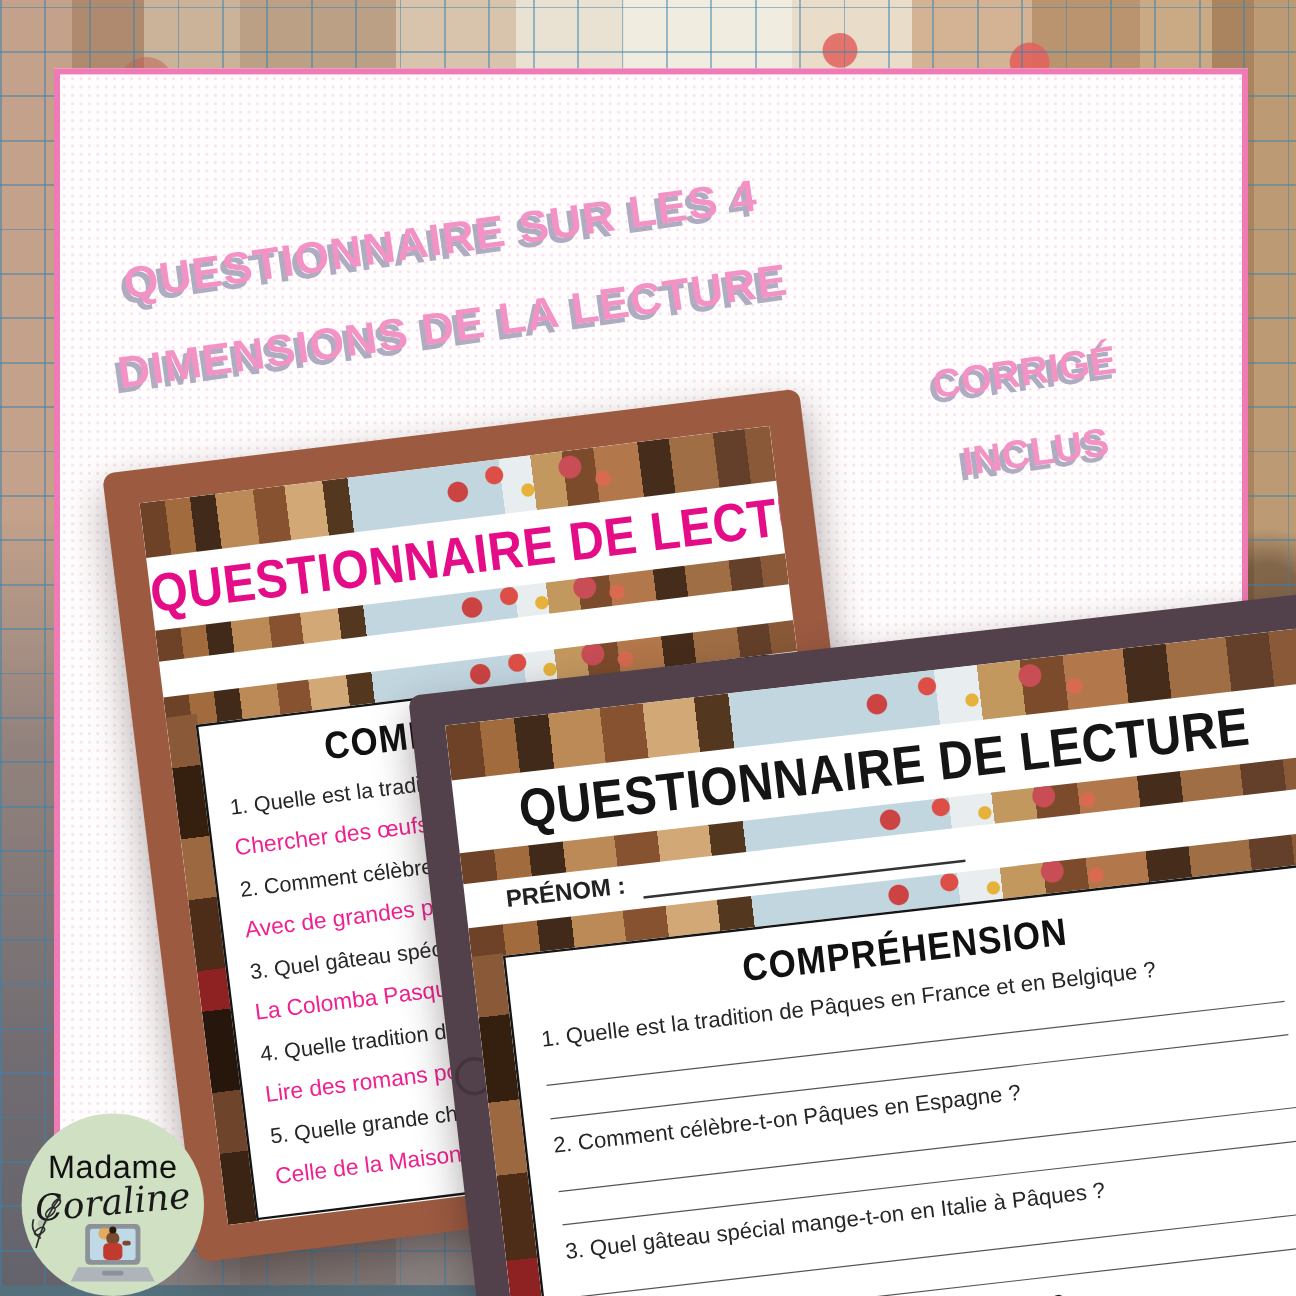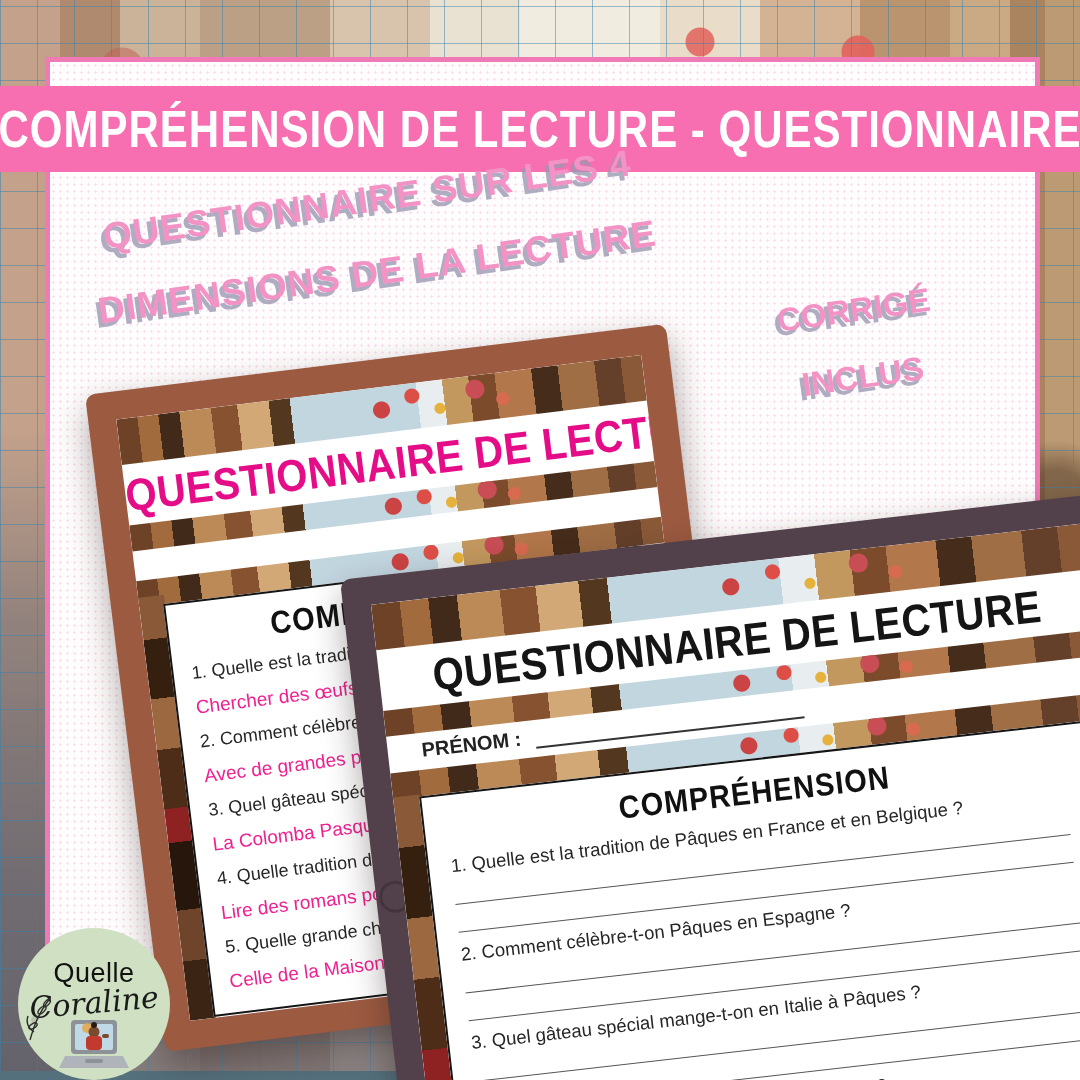--- a/index.html
+++ b/index.html
@@ -108,23 +108,20 @@
 
 <div class="canvas">
 
   <div class="bg-photo"></div>
   <div class="bg-left-dark"></div>
   <div class="bg-grid"></div>
   <div class="bg-bottom-strip"></div>
 
   <div class="card"></div>
 
-  <div class="banner">
-    <span>COMPRÉHENSION DE LECTURE - QUESTIONNAIRE</span>
-  </div>
 
   <div class="subtitle">
     <div>QUESTIONNAIRE SUR LES 4</div>
     <div>DIMENSIONS DE LA LECTURE</div>
   </div>
 
   <div class="badge">
     <div>CORRIGÉ</div>
     <div>INCLUS</div>
   </div>
@@ -186,21 +183,21 @@
         <div class="aline"></div>
         <div class="aline"></div>
         <div class="q">4. Quelle tradition de Pâques existe en Norvège ?</div>
         <div class="aline"></div>
 
       </div>
     </div>
   </div>
 
   <div class="logo">
-    <div class="logo-l1">Quelle</div>
+    <div class="logo-l1">Madame</div>
     <div class="logo-l2">Coraline</div>
     <svg class="leaf-svg" width="34" height="56" viewBox="0 0 34 56">
       <g fill="none" stroke="#2e2e2e" stroke-width="1.4">
         <path d="M6 52 C 10 38, 14 26, 26 10"></path>
         <path d="M10 44 C 4 40, 2 34, 4 28"></path>
         <ellipse cx="12" cy="30" rx="5" ry="2.5" transform="rotate(-40 12 30)" fill="#2e2e2e" opacity=".15"></ellipse>
         <ellipse cx="18" cy="22" rx="5" ry="2.4" transform="rotate(-45 18 22)"></ellipse>
         <ellipse cx="23" cy="15" rx="4.4" ry="2.2" transform="rotate(-50 23 15)"></ellipse>
         <ellipse cx="9" cy="38" rx="4.6" ry="2.3" transform="rotate(-32 9 38)"></ellipse>
       </g>

